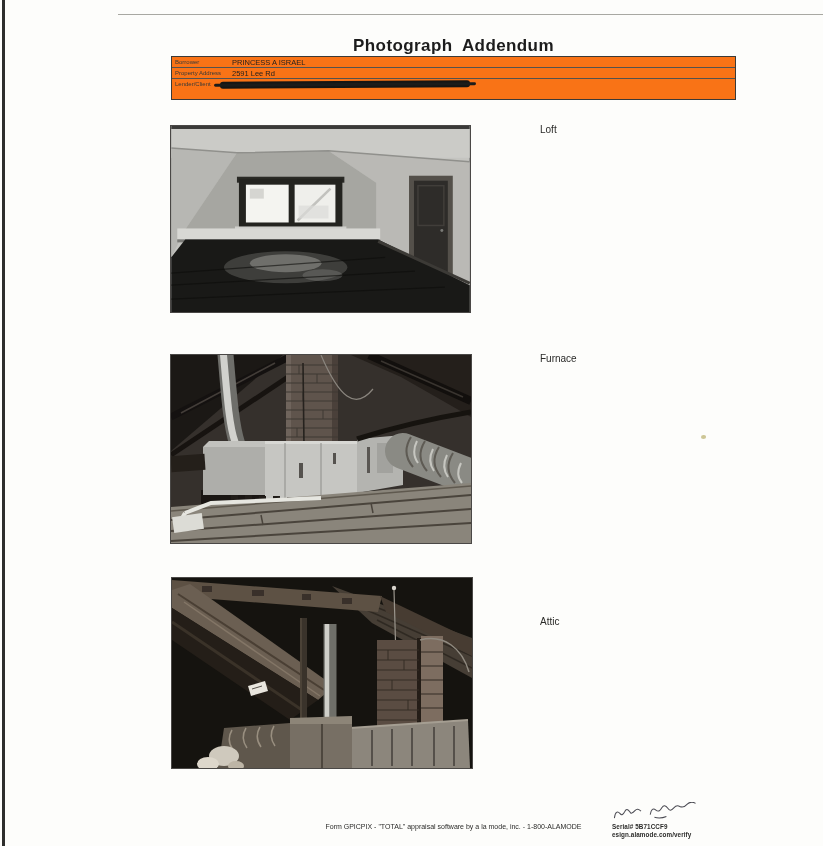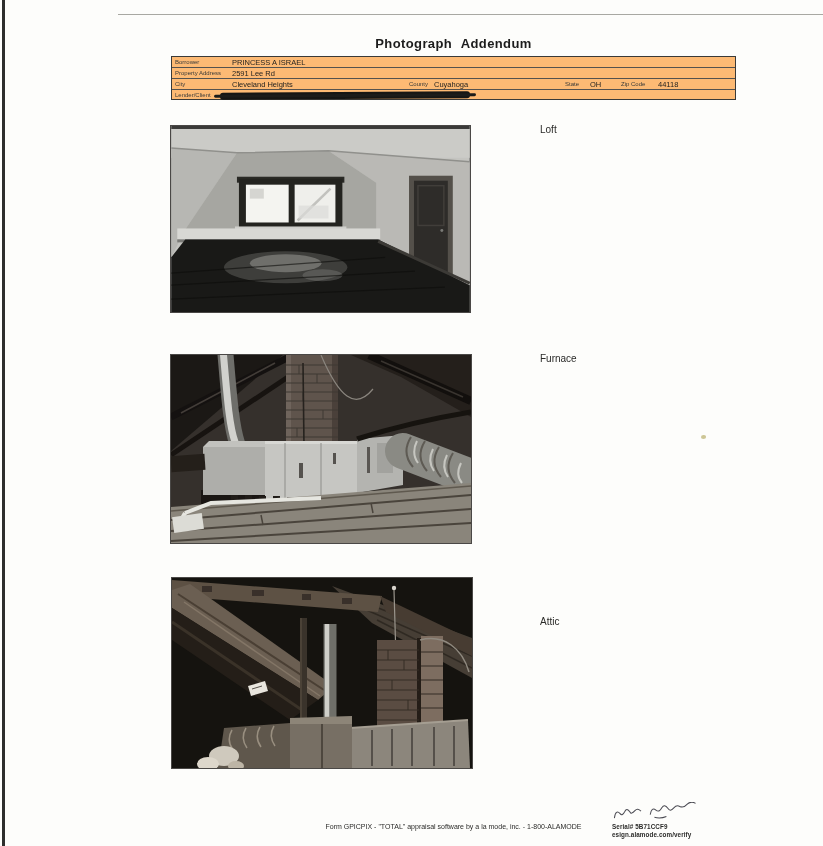--- a/index.html
+++ b/index.html
@@ -4,26 +4,26 @@
 <style>
   html,body{margin:0;padding:0;background:#ffffff;}
   .page{
     position:relative;width:823px;height:846px;background:#fdfdfb;
     font-family:"Liberation Sans", sans-serif;color:#222;overflow:hidden;
   }
   .scan-edge-left{position:absolute;left:2px;top:0;width:3px;height:846px;background:#2e2e2c;}
   .scan-line-top{position:absolute;left:118px;top:14px;width:705px;height:1px;background:#a8a8a2;}
   .title{
     position:absolute;left:170px;top:36px;width:567px;margin:0;text-align:center;
-    font-size:13px;font-weight:700;letter-spacing:.4px;word-spacing:5px;color:#1c1c1c;
+    font-size:17px;font-weight:700;letter-spacing:.4px;word-spacing:5px;color:#1c1c1c;
   }
   
   .info-table{
     position:absolute;left:171px;top:56px;width:565px;height:44px;
-    border:1.5px solid #3a3a38;background:#fdba74;box-sizing:border-box;
+    border:1.5px solid #3a3a38;background:#f97316;box-sizing:border-box;
   }
   .it-row{position:relative;height:10px;border-bottom:1px solid #55524e;font-size:6px;}
   .it-row:last-child{border-bottom:none;}
   .it-label{position:absolute;left:3px;top:1.5px;color:#3a3a38;font-size:6px;}
   .it-value{position:absolute;left:60px;top:0.5px;font-size:7.5px;color:#1f1f1d;white-space:nowrap;}
   .it-label.mid1{left:237px;} .it-value.mid1{left:262px;}
   .it-label.mid2{left:393px;} .it-value.mid2{left:418px;}
   .it-label.mid3{left:449px;} .it-value.mid3{left:486px;}
   .redaction-bar{
     position:absolute;left:48px;top:2px;width:250px;height:6.5px;background:#161614;
@@ -58,30 +58,20 @@
   <h1 class="title">Photograph Addendum</h1>
 
   <div class="info-table">
     <div class="it-row">
       <span class="it-label">Borrower</span>
       <span class="it-value">PRINCESS A ISRAEL</span>
     </div>
     <div class="it-row">
       <span class="it-label">Property Address</span>
       <span class="it-value">2591 Lee Rd</span>
-    </div>
-    <div class="it-row">
-      <span class="it-label">City</span>
-      <span class="it-value">Cleveland Heights</span>
-      <span class="it-label mid1">County</span>
-      <span class="it-value mid1">Cuyahoga</span>
-      <span class="it-label mid2">State</span>
-      <span class="it-value mid2">OH</span>
-      <span class="it-label mid3">Zip Code</span>
-      <span class="it-value mid3">44118</span>
     </div>
     <div class="it-row">
       <span class="it-label">Lender/Client</span>
       <span class="redaction-bar"></span>
     </div>
   </div>
 
   <div class="photo photo-1">
     <svg width="299" height="186" viewBox="0 0 300 187">
       <rect x="0" y="0" width="300" height="187" fill="#c4c4c0"></rect>

